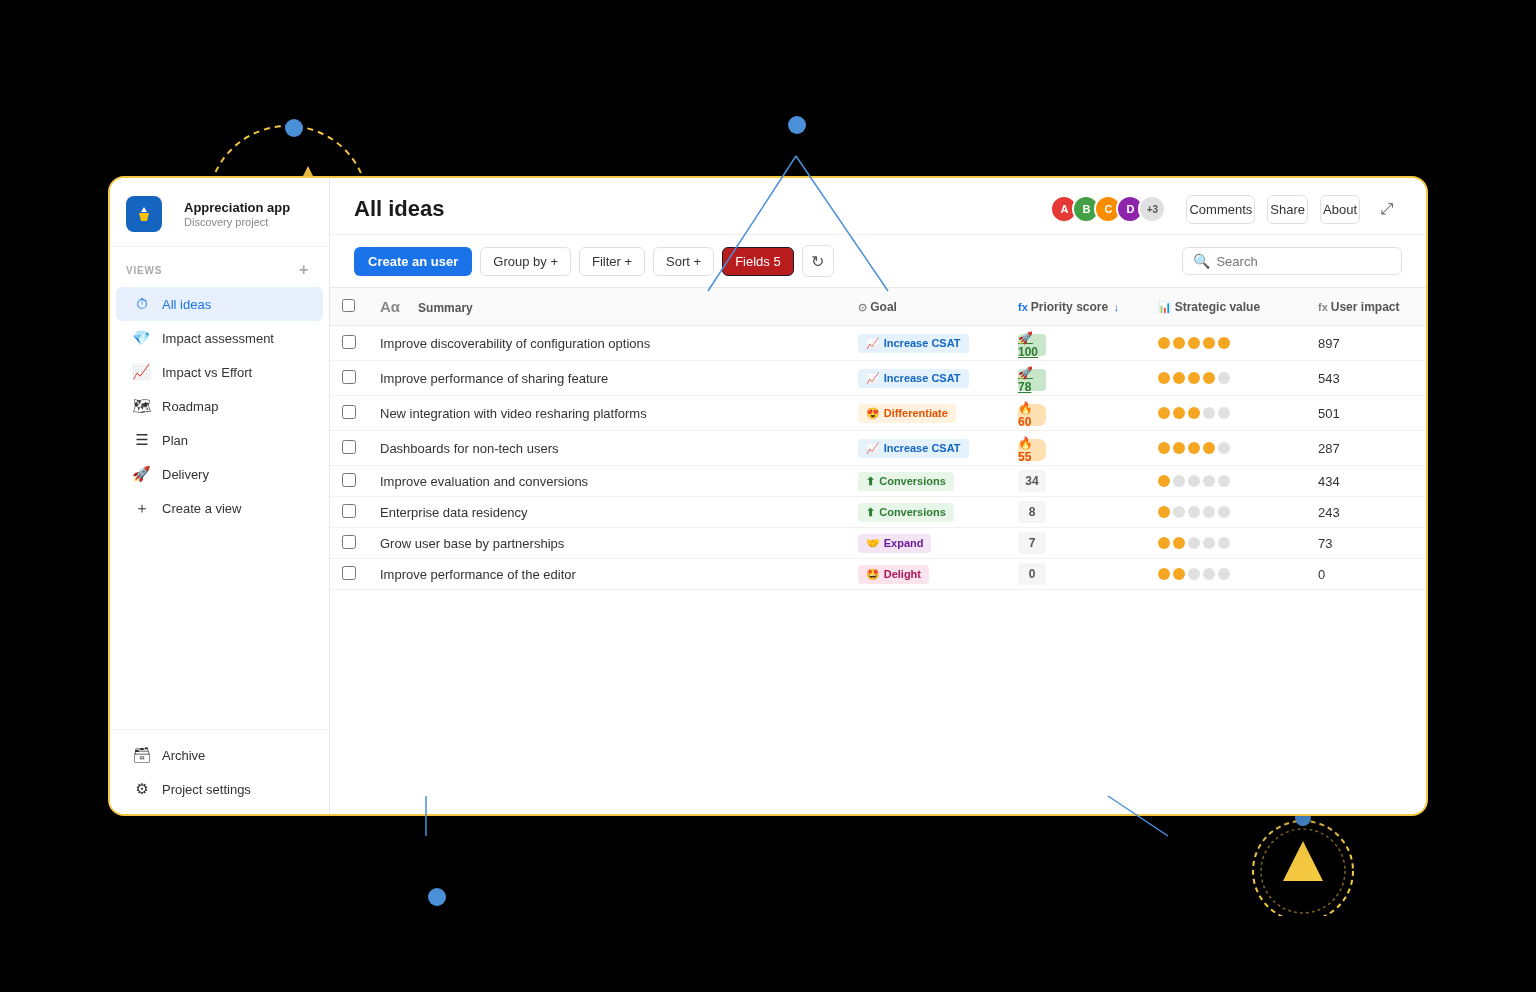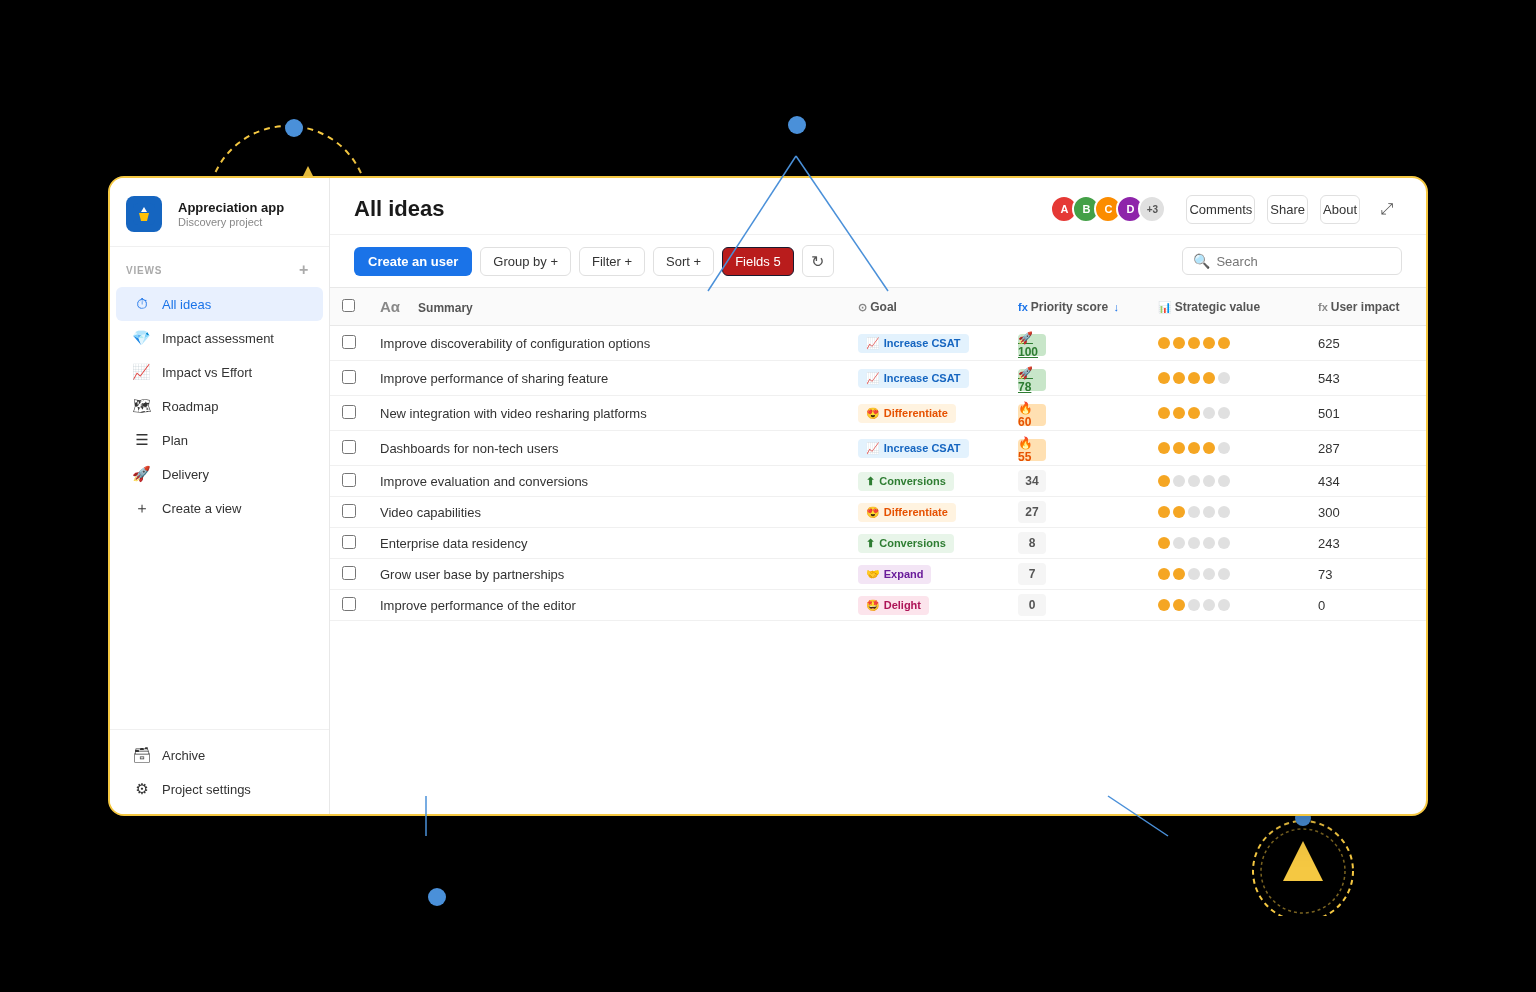--- a/index.html
+++ b/index.html
@@ -83,21 +83,21 @@
       background: #fff;
       border-right: 1px solid #E8E8E8;
       display: flex;
       flex-direction: column;
       padding: 0;
     }
 
     .sidebar-header {
       display: flex;
       align-items: center;
-      gap: 16px;
+      gap: 22px;
       padding: 18px 16px 14px;
       border-bottom: 1px solid #F0F0F0;
     }
 
     .sidebar-logo {
       width: 36px;
       height: 36px;
       background: #1565C0;
       border-radius: 8px;
       display: flex;
@@ -414,21 +414,21 @@
       display: inline-flex;
       align-items: center;
       justify-content: center;
       width: 28px;
       height: 22px;
       border-radius: 4px;
       font-size: 12px;
       font-weight: 700;
     }
     .flame-green { background: #C8E6C9; color: #2E7D32; text-decoration: underline; }
-    .flame-orange { background: #FFE0B2; color: #E65100; }
+    .flame-orange { background: #FFE0B2; color: #E65100; border-radius: 7px; }
     .flame-gray { background: #F5F5F5; color: #555; }
 
     .dot {
       width: 12px;
       height: 12px;
       border-radius: 50%;
       display: inline-block;
     }
 
     .dots-group {
@@ -619,21 +619,21 @@
     </td>
     <td class="col-strategic">
       <div class="dots-group">
                     <span class="dot dot-filled"></span>
                     <span class="dot dot-filled"></span>
                     <span class="dot dot-filled"></span>
                     <span class="dot dot-filled"></span>
                     <span class="dot dot-filled"></span>
                   </div>
     </td>
-    <td class="col-impact">625</td>
+    <td class="col-impact">897</td>
   </tr>
               <tr>
     <td class="col-check">
       <input type="checkbox" style="">
     </td>
     <td class="col-summary">Improve performance of sharing feature</td>
     <td class="col-goal">
       <span class="goal-badge goal-increase-csat">
         <span>📈</span>
         Increase CSAT
@@ -728,47 +728,20 @@
     <td class="col-strategic">
       <div class="dots-group">
                     <span class="dot dot-filled"></span>
                     <span class="dot dot-empty"></span>
                     <span class="dot dot-empty"></span>
                     <span class="dot dot-empty"></span>
                     <span class="dot dot-empty"></span>
                   </div>
     </td>
     <td class="col-impact">434</td>
-  </tr>
-              <tr>
-    <td class="col-check">
-      <input type="checkbox" style="">
-    </td>
-    <td class="col-summary">Video capabilities</td>
-    <td class="col-goal">
-      <span class="goal-badge goal-differentiate">
-        <span>😍</span>
-        Differentiate
-      </span>
-    </td>
-    <td class="col-priority">
-      <span class="priority-flame flame-gray">
-         27
-      </span>
-    </td>
-    <td class="col-strategic">
-      <div class="dots-group">
-                    <span class="dot dot-filled"></span>
-                    <span class="dot dot-filled"></span>
-                    <span class="dot dot-empty"></span>
-                    <span class="dot dot-empty"></span>
-                    <span class="dot dot-empty"></span>
-                  </div>
-    </td>
-    <td class="col-impact">300</td>
   </tr>
               <tr>
     <td class="col-check">
       <input type="checkbox" style="">
     </td>
     <td class="col-summary">Enterprise data residency</td>
     <td class="col-goal">
       <span class="goal-badge goal-conversions">
         <span>⬆</span>
         Conversions

